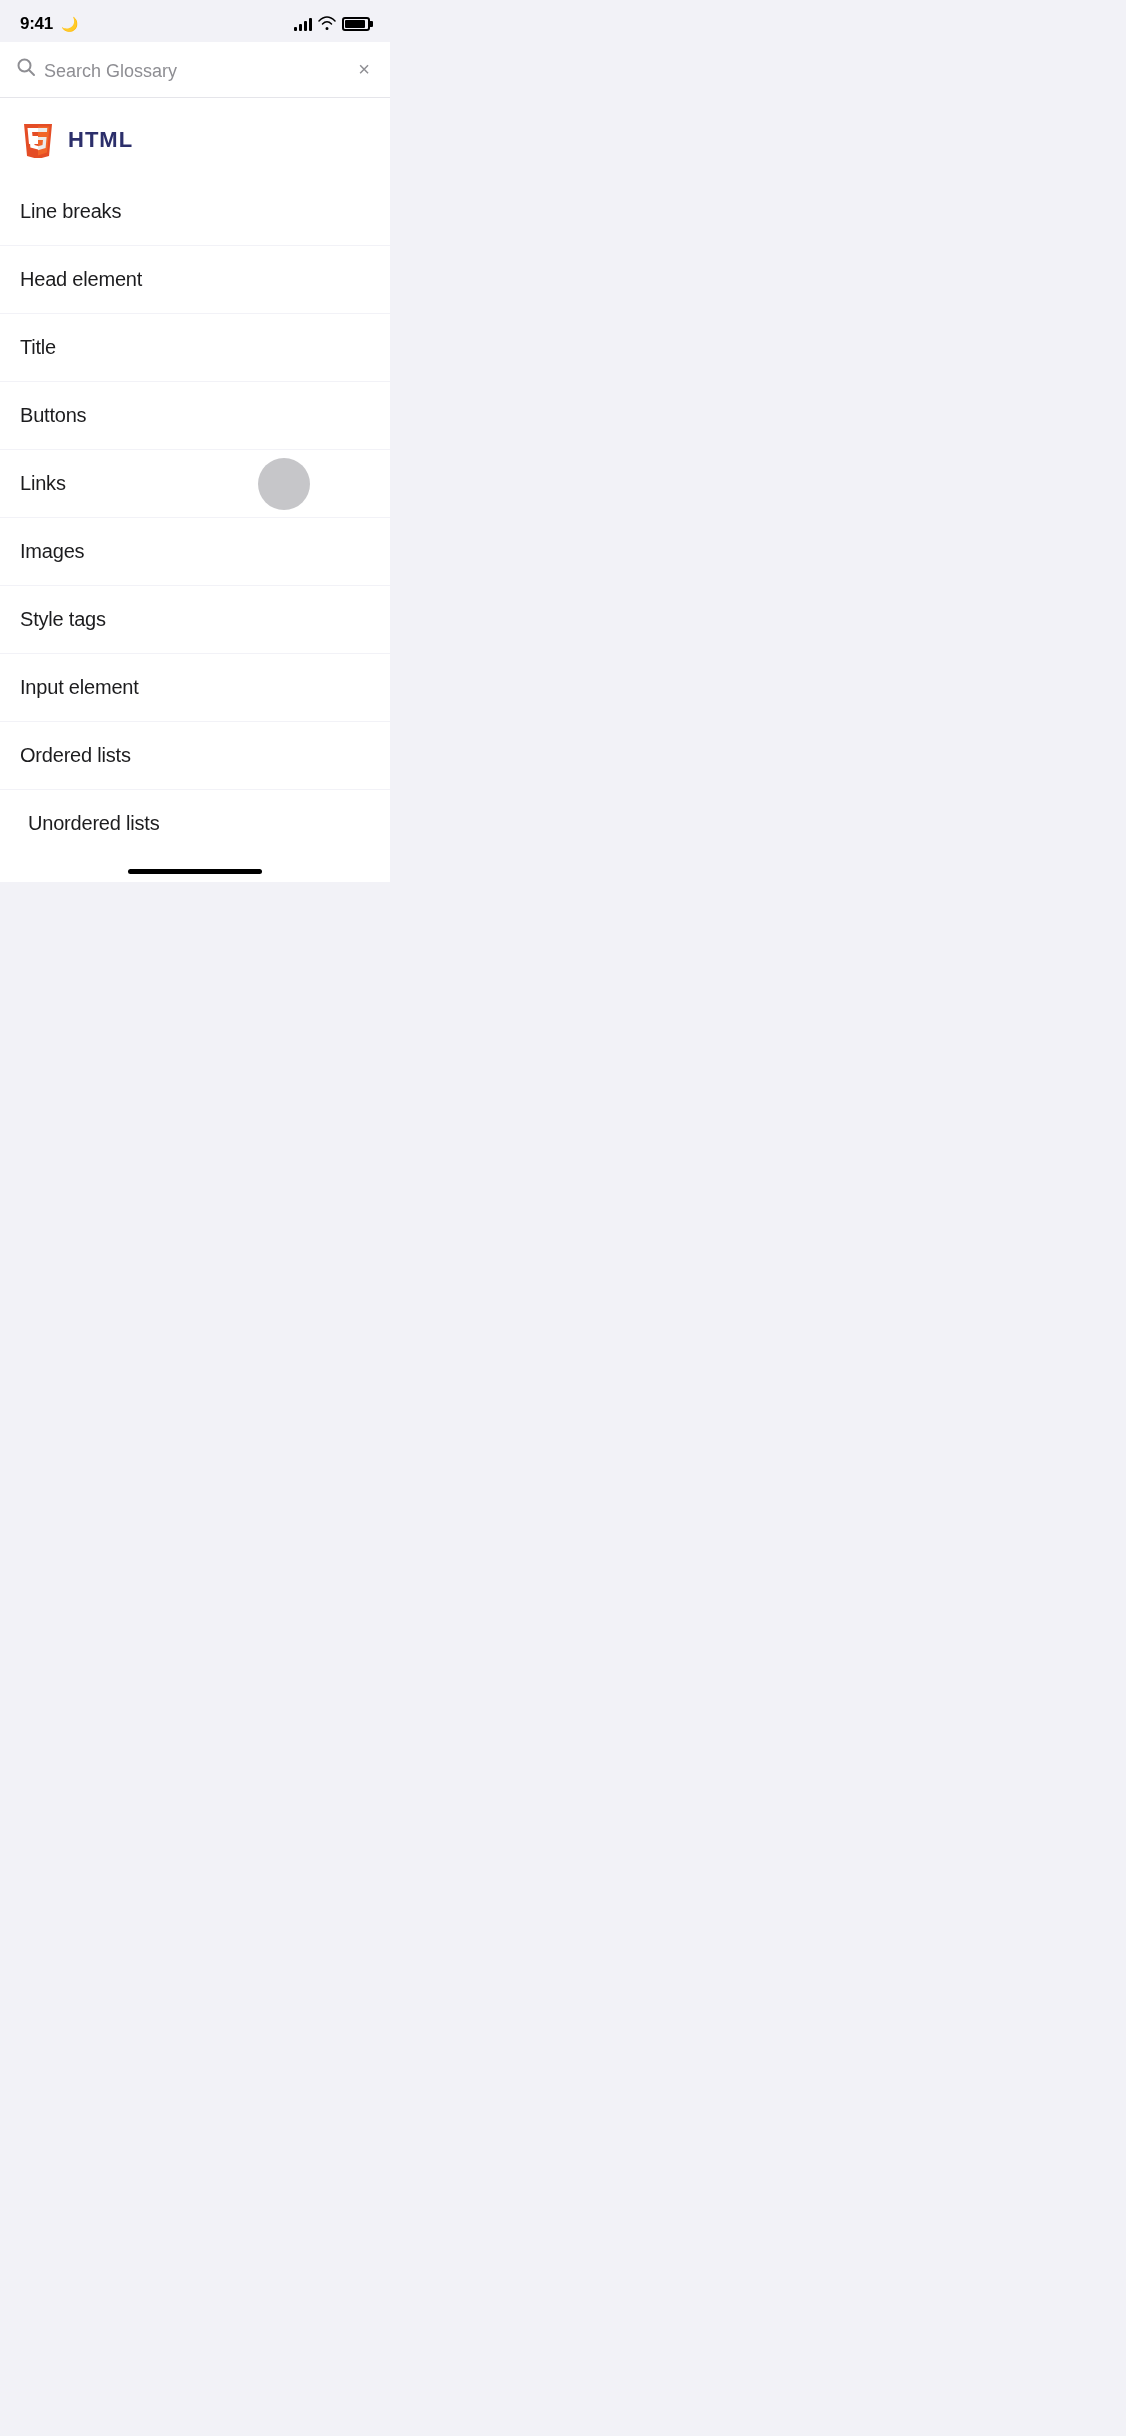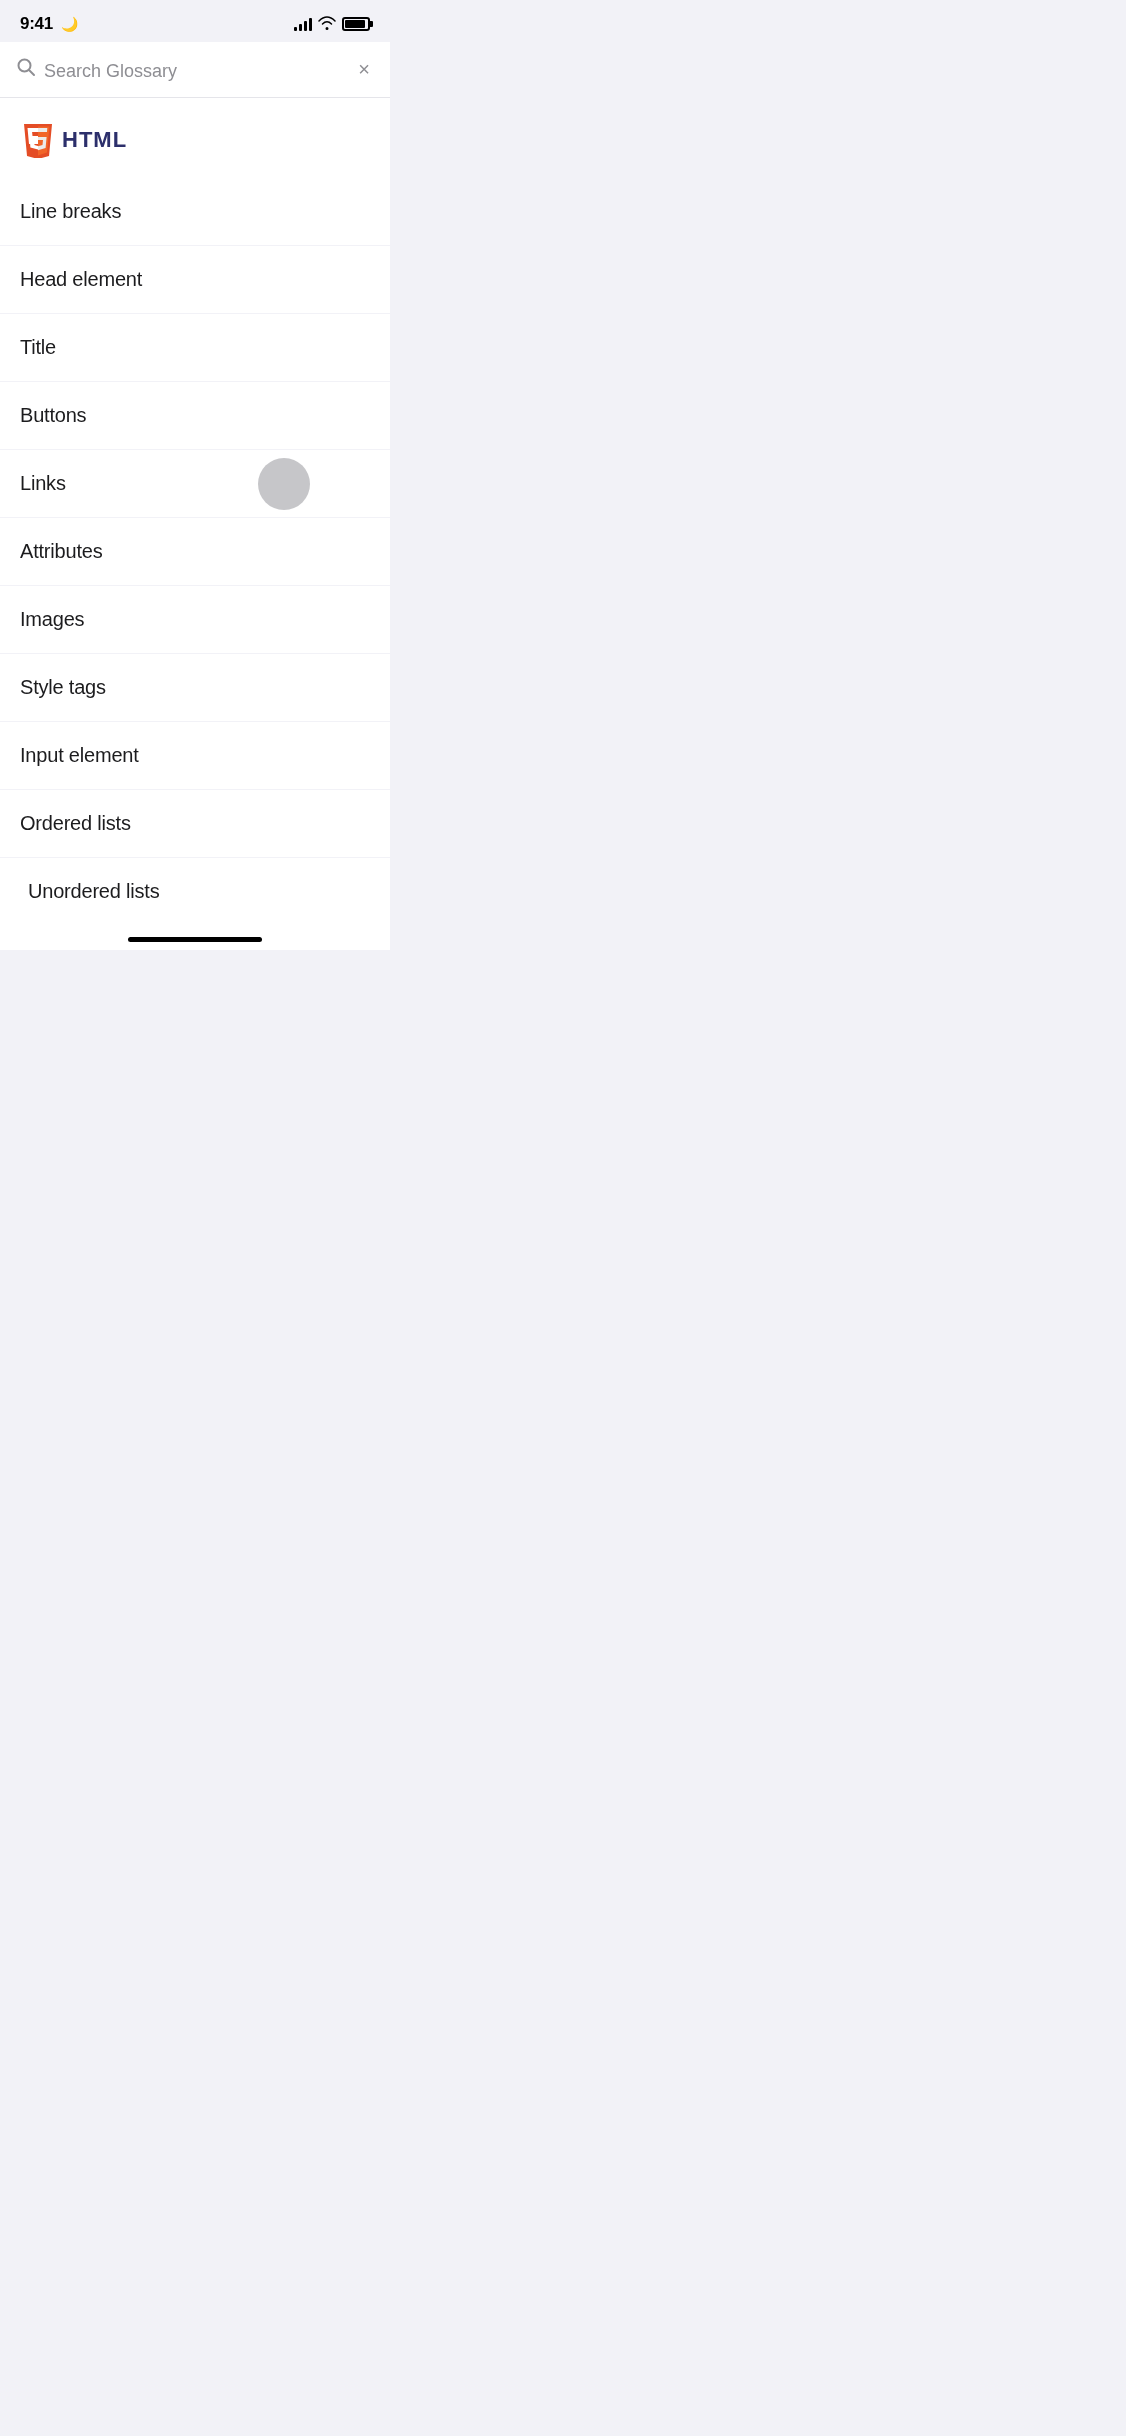--- a/index.html
+++ b/index.html
@@ -130,21 +130,21 @@
     
     .content {
       background-color: #fff;
       min-height: 700px;
     }
 
     
     .section-header {
       display: flex;
       align-items: center;
-      gap: 6px;
+      gap: 12px;
       padding: 24px 20px 20px 20px;
     }
 
     .html-shield {
       width: 36px;
       height: 36px;
       flex-shrink: 0;
     }
 
     .section-title {
@@ -272,23 +272,20 @@
       <span class="item-text">Title</span>
     </li>
     <li class="glossary-item">
       <span class="item-text">Buttons</span>
     </li>
     <li class="glossary-item" style="position:relative;">
       <span class="item-text">Links</span>
       <div class="touch-indicator"></div>
     </li>
     <li class="glossary-item">
-      <span class="item-text">Attributes</span>
-    </li>
-    <li class="glossary-item">
       <span class="item-text">Images</span>
     </li>
     <li class="glossary-item">
       <span class="item-text">Style tags</span>
     </li>
     <li class="glossary-item">
       <span class="item-text">Input element</span>
     </li>
     <li class="glossary-item">
       <span class="item-text">Ordered lists</span>

